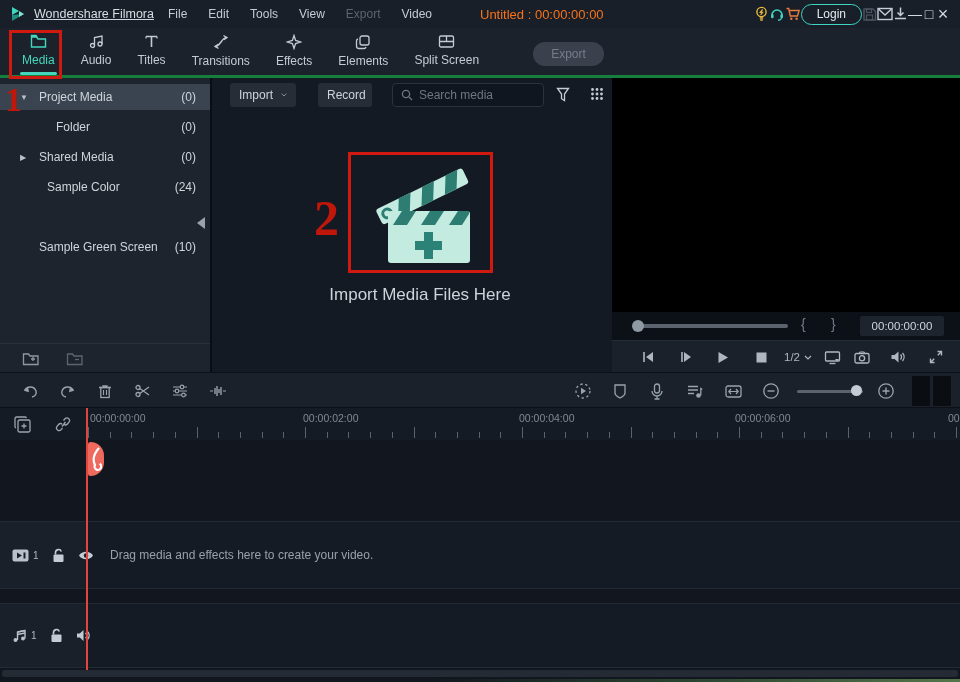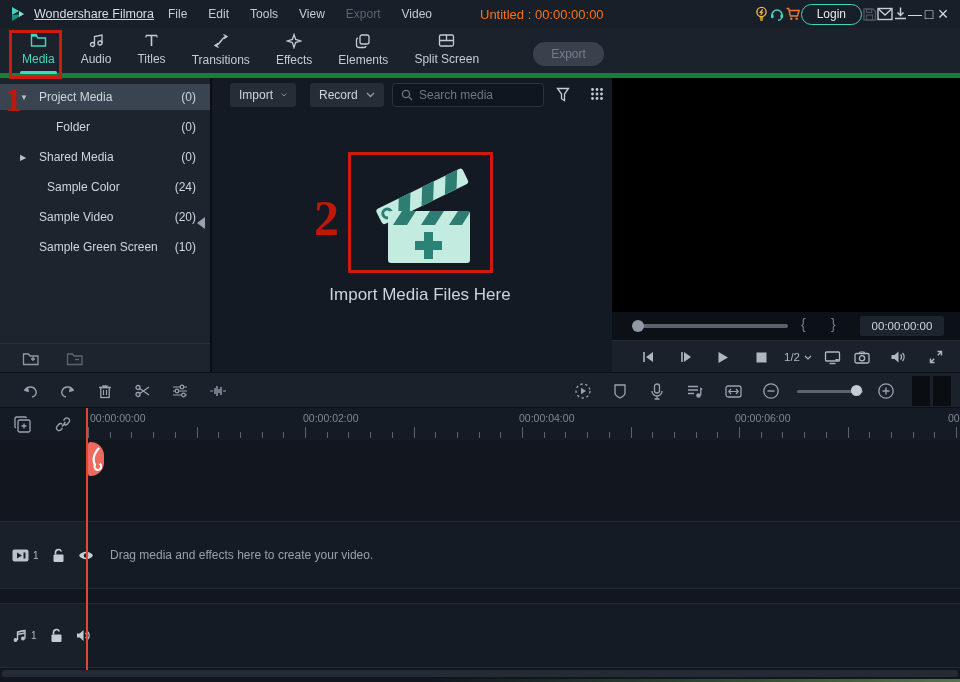--- a/index.html
+++ b/index.html
@@ -15,21 +15,21 @@
   .appname { margin-left:8px; font-size:12.5px; color:#d8dee4; }
   .menus { position:absolute; left:168px; top:0; height:28px; display:flex; align-items:center; gap:21px; font-size:12px; color:#c3ccd4; }
   .menus .dim { color:#5b646f; }
   .proj-title { position:absolute; left:432px; top:0; height:28px; display:flex; align-items:center; font-size:13px; color:#f97316;margin-left:48px; }
   .tb-right { position:absolute; right:10px; top:0; height:28px; display:flex; align-items:center; }
   .login { background:transparent; border:1.5px solid #3ed6c0; color:#e2e8ed; font-size:12px; border-radius:11px; padding:2px 15px; height:21px; line-height:15px; font-family:inherit; }
   .winglyph { font-size:14px; color:#d4dae0; width:14px; text-align:center; }
   .winglyph.close { font-size:18px; }
 
   
-  .ribbon { position:absolute; left:0; top:28px; width:960px; height:50px; background:#1b222c; border-bottom:5px solid #15803d; }
+  .ribbon { position:absolute; left:0; top:28px; width:960px; height:50px; background:#1b222c; border-bottom:3px solid #15803d; }
   .tabs { display:flex; align-items:center; height:100%; padding-left:12px; gap:6px; }
   .tab { display:flex; flex-direction:column; align-items:center; gap:4px; padding:4px 10px 6px; font-size:12px; color:#c3ccd4; position:relative; }
   .tab .t-ico { color:#c3ccd4; }
   .tab.active, .tab.active .t-ico { color:#44d7bd; }
   .tab.active::after { content:""; position:absolute; bottom:-2px; left:8px; right:8px; height:3px; background:#44d7bd; border-radius:2px; }
   .export-btn { position:absolute; left:533px; top:14px; width:71px; height:24px; border-radius:12px; background:#3a414c; color:#747e8a; font-size:12px; display:flex; align-items:center; justify-content:center; }
 
   
   .sidebar { position:absolute; left:0; top:78px; width:210px; height:294px; background:#1d242d; }
   .side-row { position:absolute; left:0; width:210px; height:26px; display:flex; align-items:center; font-size:12px; color:#ced5dc; }
@@ -243,25 +243,20 @@
     <div class="side-row" style="top:66px;">
       <span class="exp">▶</span>
       <span class="lbl">Shared Media</span>
       <span class="cnt">(0)</span>
     </div>
     <div class="side-row" style="top:96px;padding-left:8px;">
       <span class="exp"></span>
       <span class="lbl">Sample Color</span>
       <span class="cnt">(24)</span>
     </div>
-    <div class="side-row" style="top:126px;">
-      <span class="exp"></span>
-      <span class="lbl">Sample Video</span>
-      <span class="cnt">(20)</span>
-    </div>
     <div class="side-row" style="top:156px;">
       <span class="exp"></span>
       <span class="lbl">Sample Green Screen</span>
       <span class="cnt">(10)</span>
     </div>
     <div class="side-foot">
       <span>
           <svg width="18" height="15" viewBox="0 0 18 15">
             <path d="M1.5 3 h5 l1.5 2 h8 v8.5 h-14.5 Z" fill="none" stroke="#8e98a3" stroke-width="1.3"></path>
             <path d="M9 8 h4 M11 6 v4" stroke="#8e98a3" stroke-width="1.3"></path>
@@ -276,21 +271,21 @@
     </div>
   </div>
 
   <div class="media-panel">
     <div class="mp-btn" style="left:18px; width:66px;">
       <span>Import</span>
       <svg width="9" height="6" viewBox="0 0 9 6">
           <path d="M1 1 L4.5 4.5 L8 1" fill="none" stroke="#8d97a2" stroke-width="1.4"></path>
         </svg>
     </div>
-    <div class="mp-btn" style="left:98px; width:74px;">
+    <div class="mp-btn" style="left:106px; width:54px;">
       <span>Record</span>
       <svg width="9" height="6" viewBox="0 0 9 6">
           <path d="M1 1 L4.5 4.5 L8 1" fill="none" stroke="#8d97a2" stroke-width="1.4"></path>
         </svg>
     </div>
     <div class="searchbox">
       <svg width="12" height="12" viewBox="0 0 12 12">
           <circle cx="5" cy="5" r="3.6" fill="none" stroke="#6d7782" stroke-width="1.3"></circle>
           <path d="M8 8 L11 11" stroke="#6d7782" stroke-width="1.3"></path>
         </svg>

